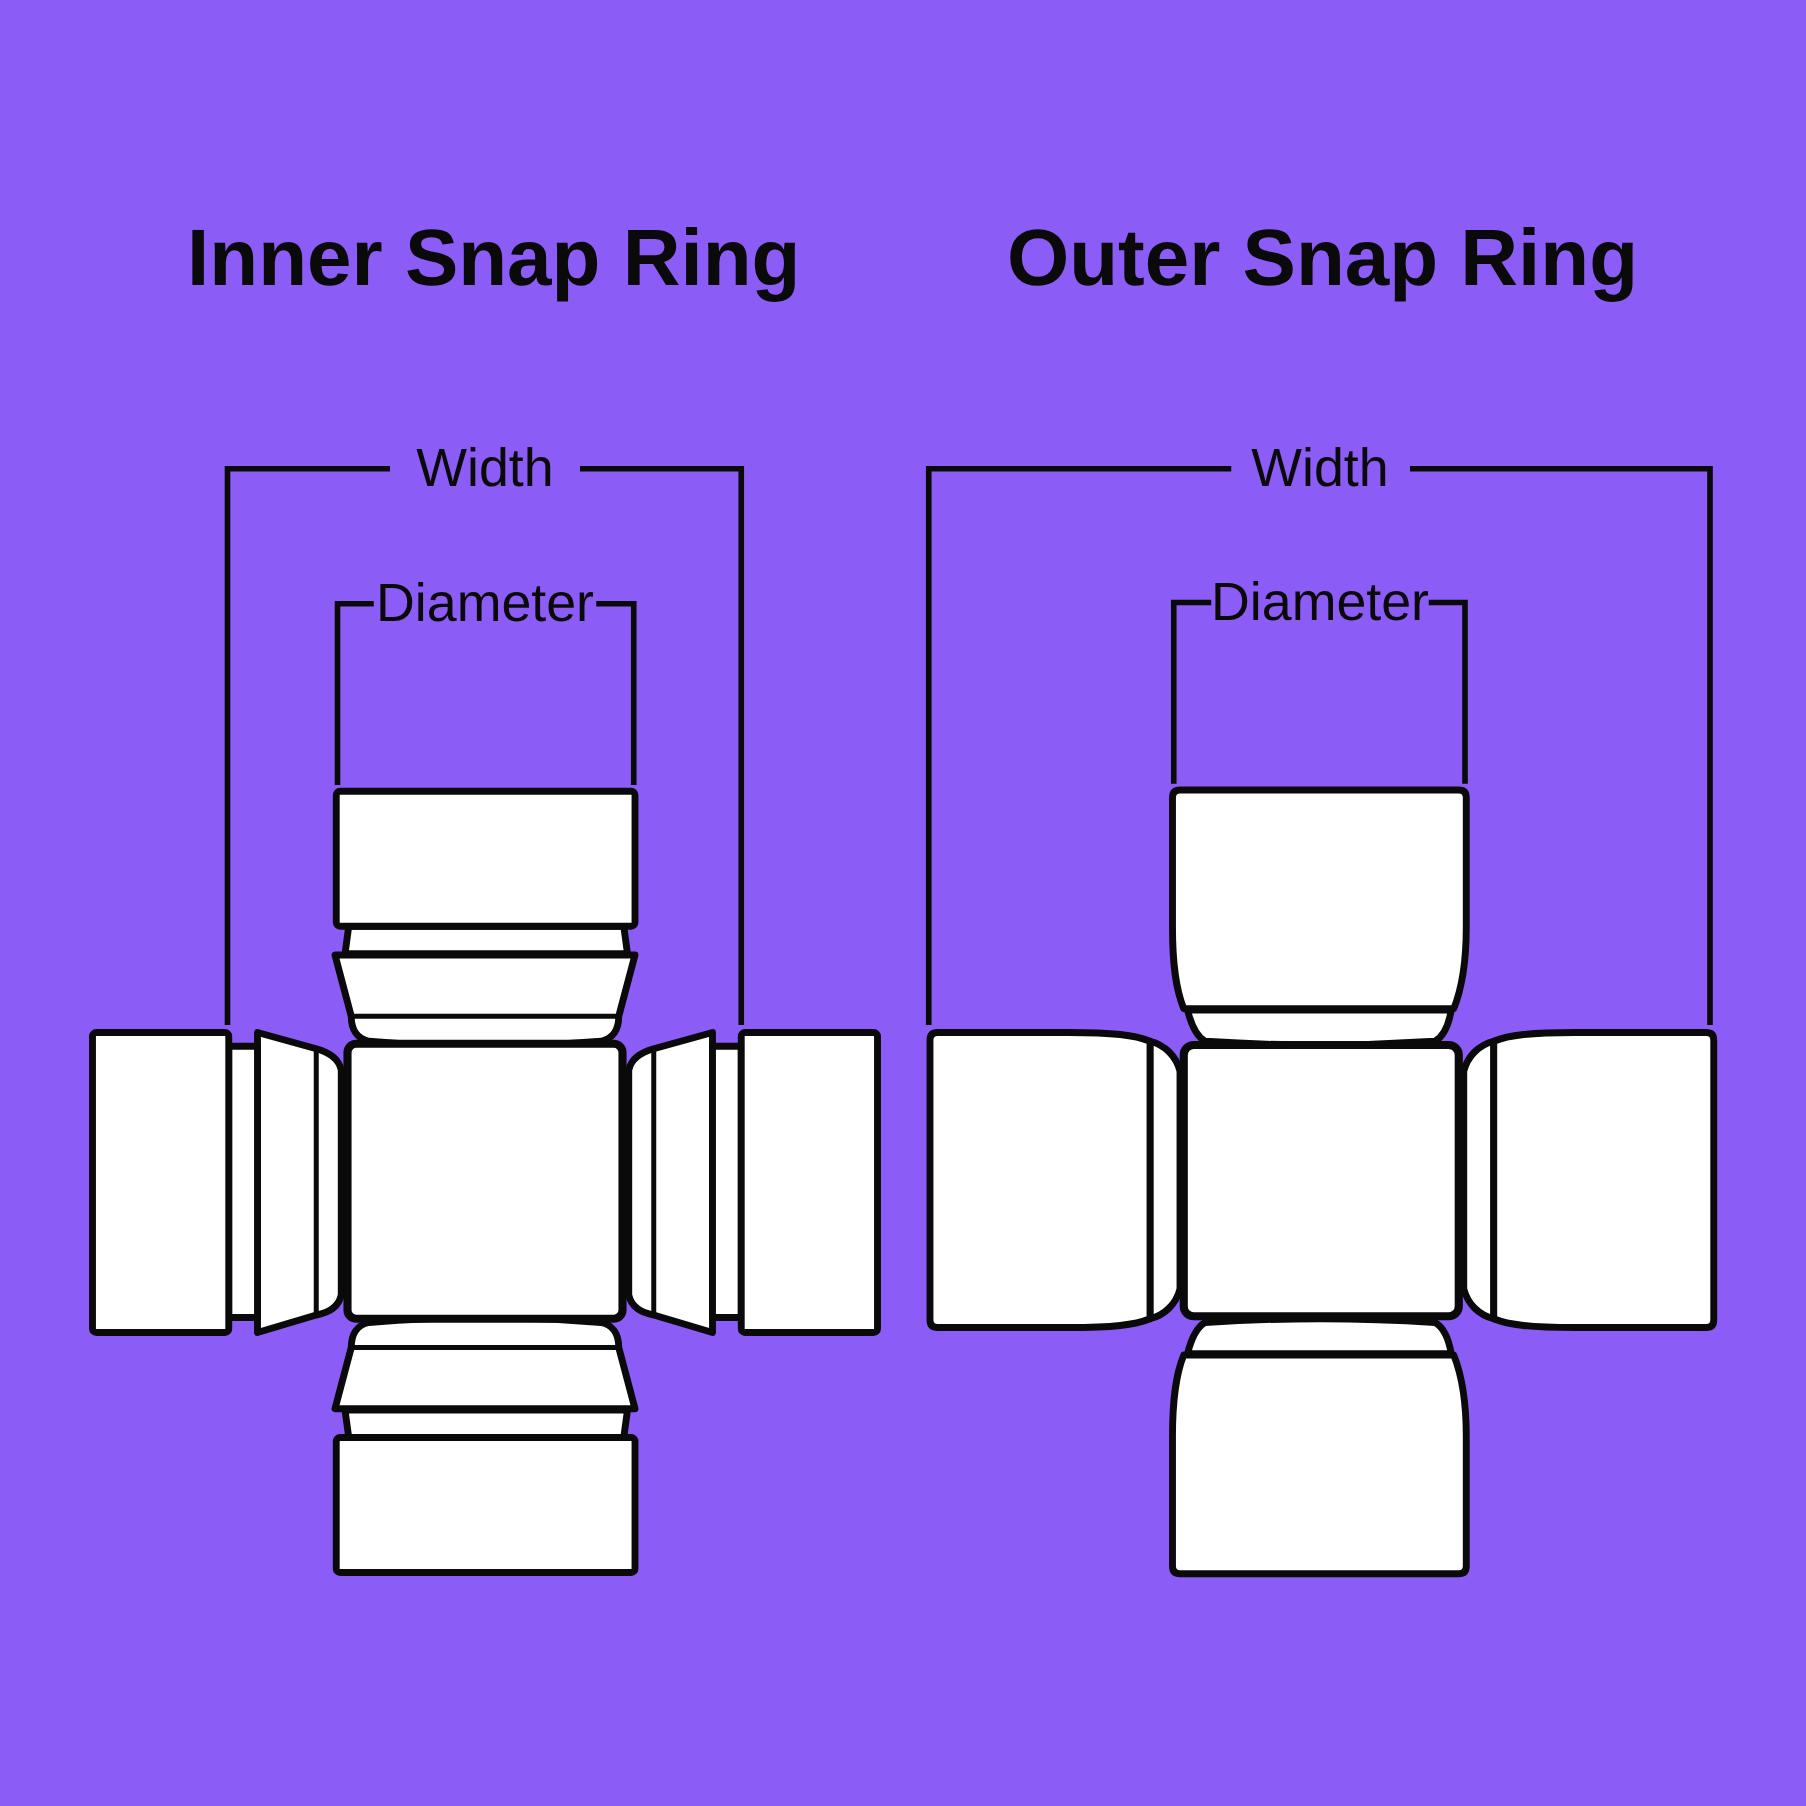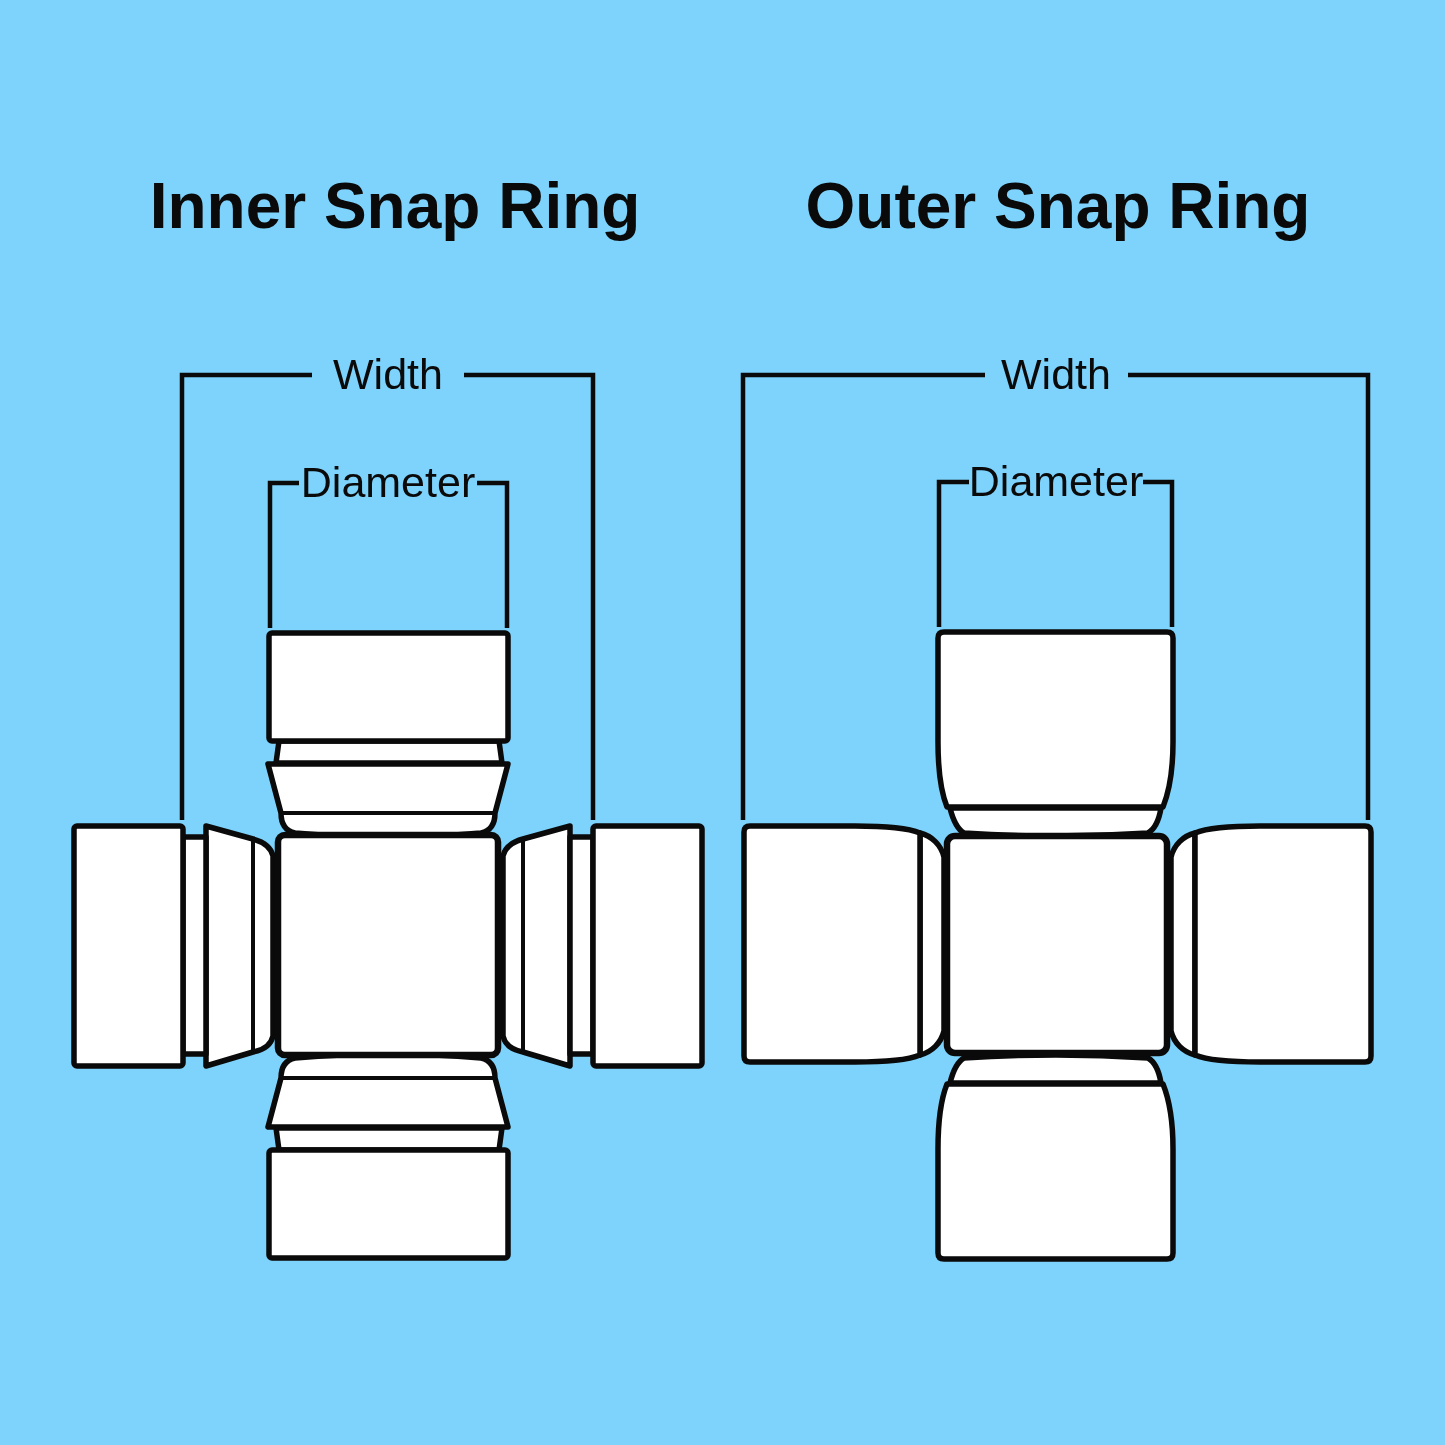--- a/index.html
+++ b/index.html
@@ -4,21 +4,21 @@
 <style>
   html, body {
     margin: 0;
     padding: 0;
     background: #ffffff;
   }
   .canvas {
     position: relative;
     width: 1445px;
     height: 1445px;
-    background: #7dd3fc;
+    background: #8b5cf6;
     overflow: hidden;
   }
   svg {
     display: block;
     width: 1445px;
     height: 1445px;
   }
   .part {
     fill: #ffffff;
     stroke: #0a0a0a;

